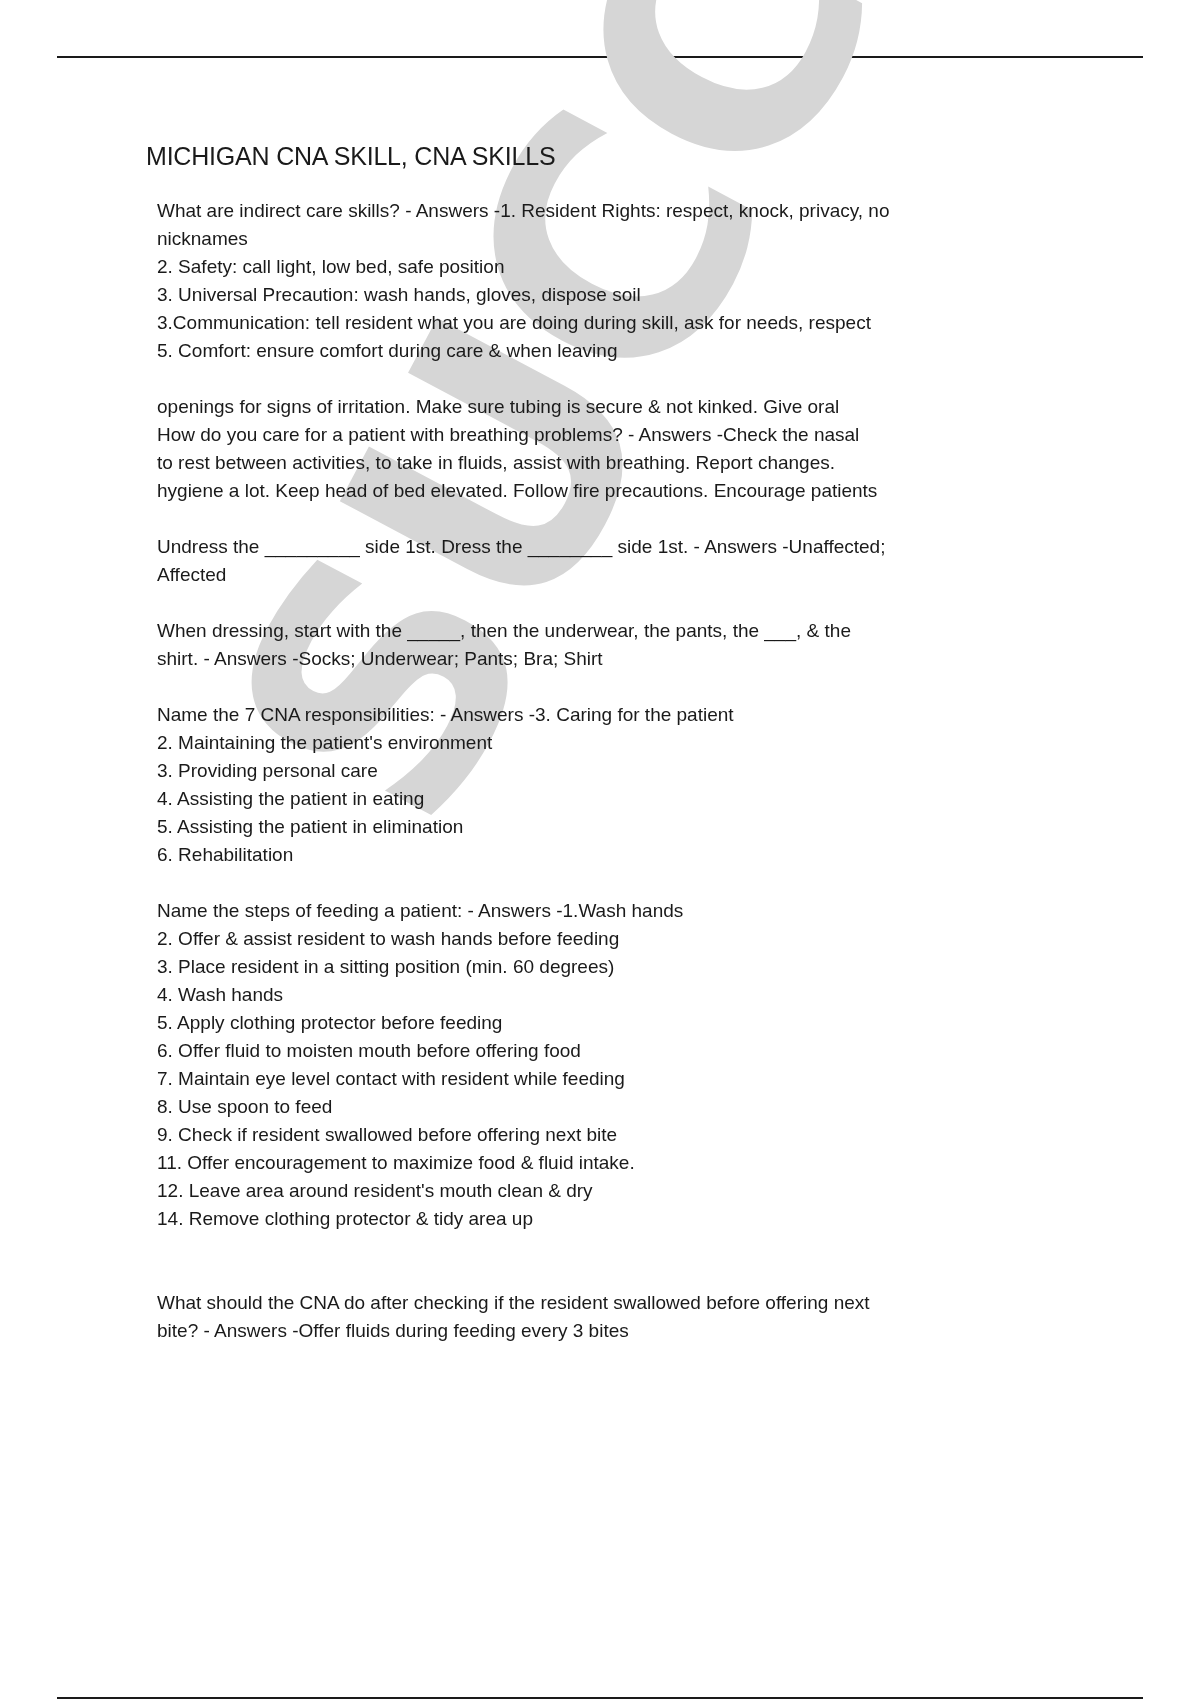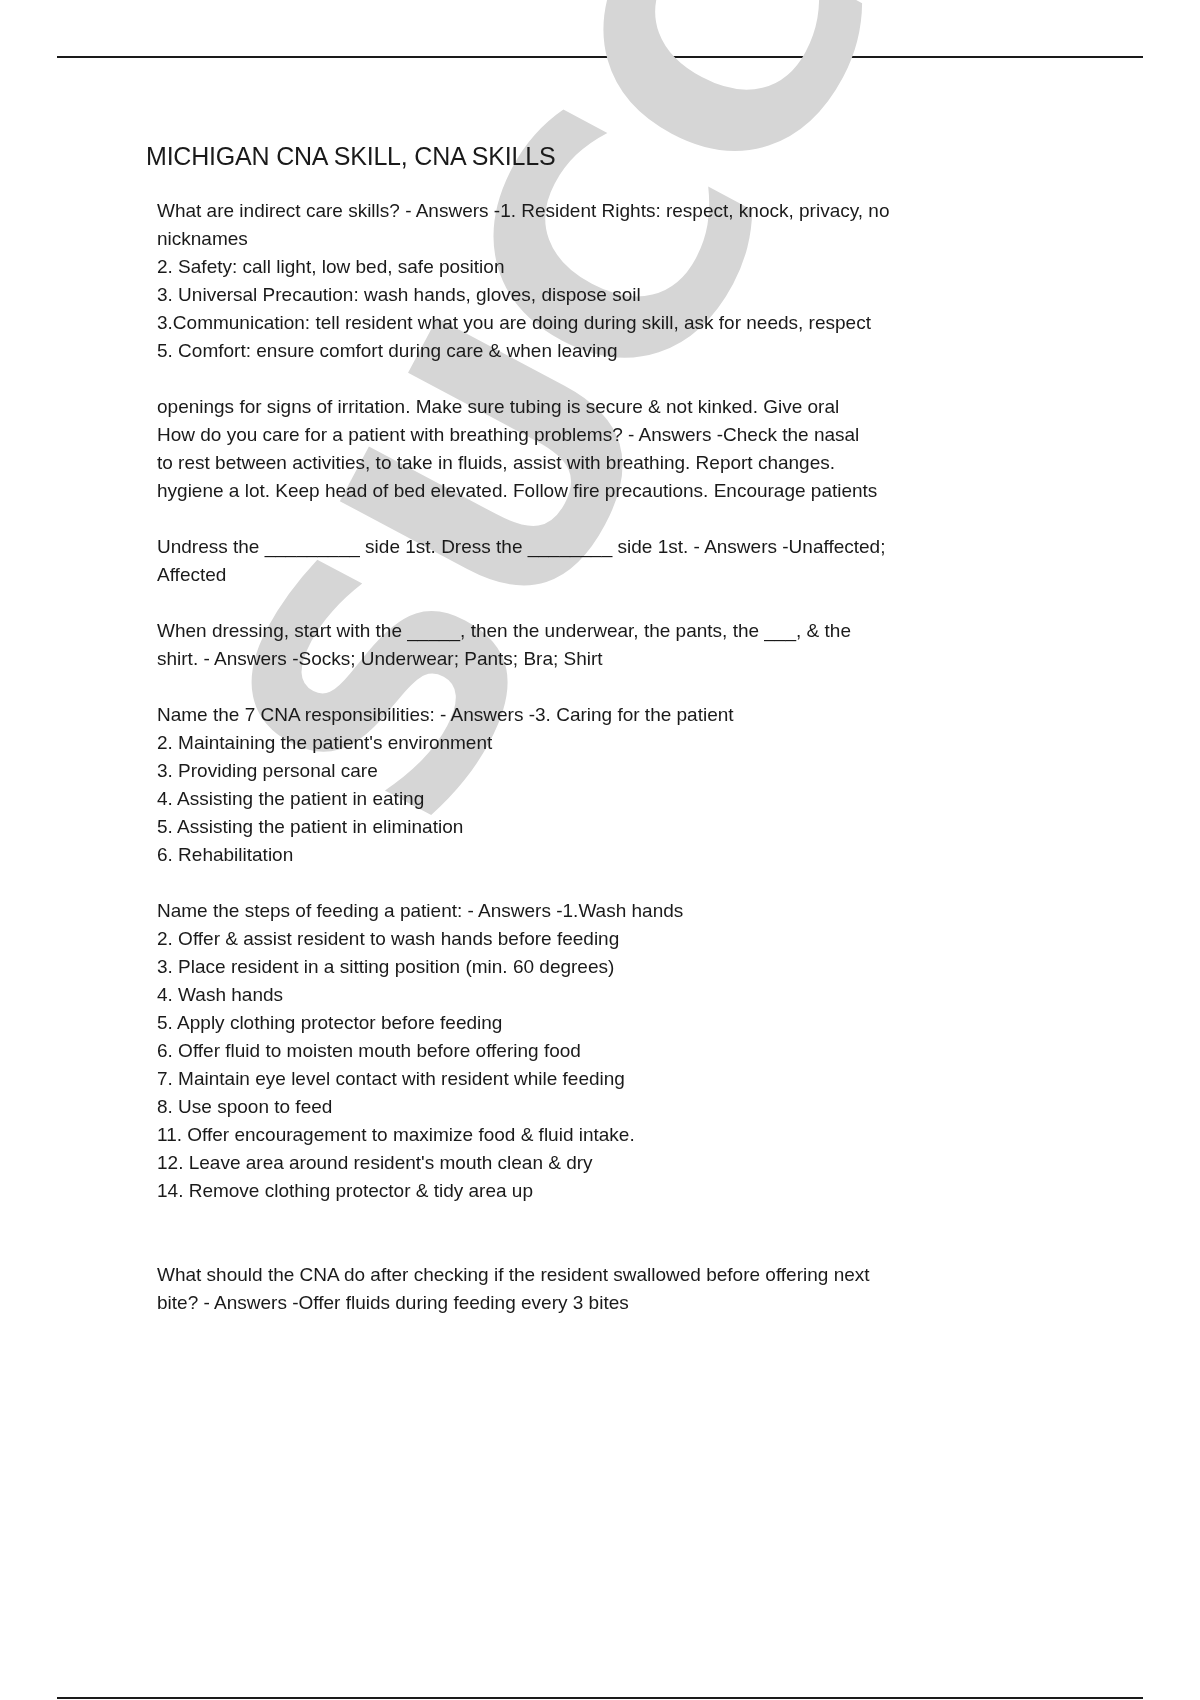--- a/index.html
+++ b/index.html
@@ -66,20 +66,21 @@
 
   <div class="qa">
     <span class="line">Name the steps of feeding a patient: - Answers -1.Wash hands</span>
     <span class="line">2. Offer &amp; assist resident to wash hands before feeding</span>
     <span class="line">3. Place resident in a sitting position (min. 60 degrees)</span>
     <span class="line">4. Wash hands</span>
     <span class="line">5. Apply clothing protector before feeding</span>
     <span class="line">6. Offer fluid to moisten mouth before offering food</span>
     <span class="line">7. Maintain eye level contact with resident while feeding</span>
     <span class="line">8. Use spoon to feed</span>
+    <span class="line">9. Check if resident swallowed before offering next bite</span>
     <span class="line">11. Offer encouragement to maximize food &amp; fluid intake.</span>
     <span class="line">12. Leave area around resident's mouth clean &amp; dry</span>
     <span class="line">14. Remove clothing protector &amp; tidy area up</span>
   </div>
 
   <div class="qa last">
     <span class="line">What should the CNA do after checking if the resident swallowed before offering next</span>
     <span class="line">bite? - Answers -Offer fluids during feeding every 3 bites</span>
   </div>
 </div>

